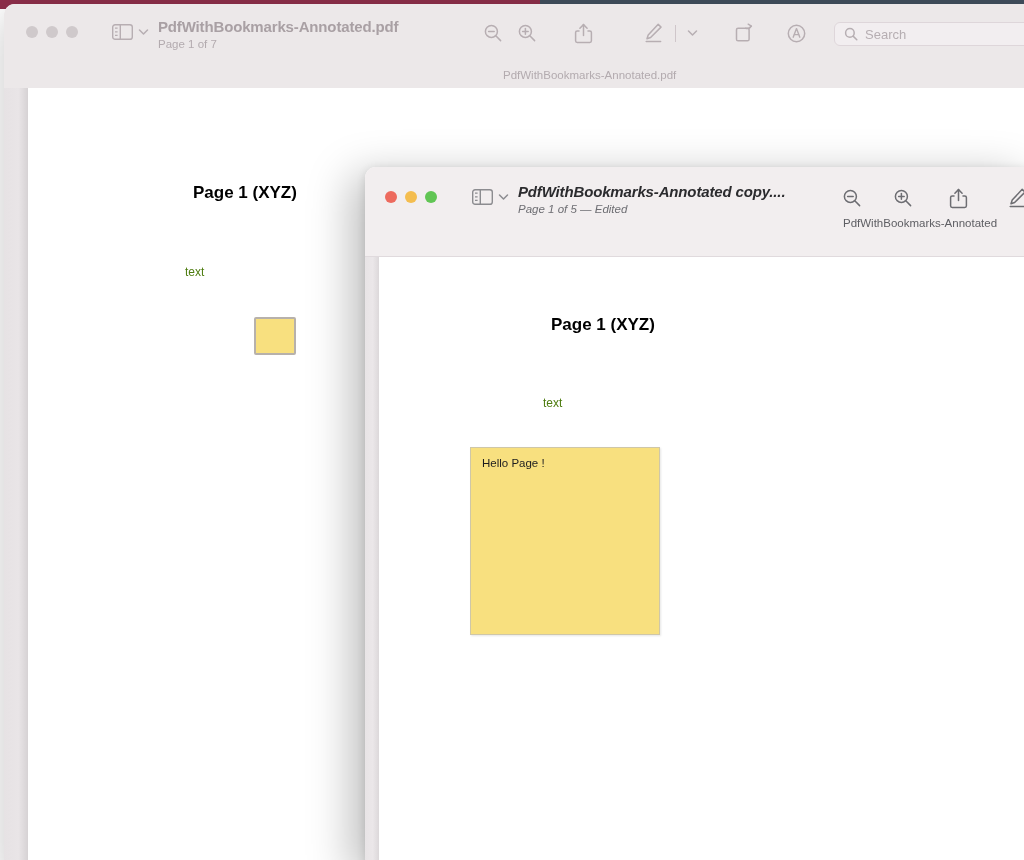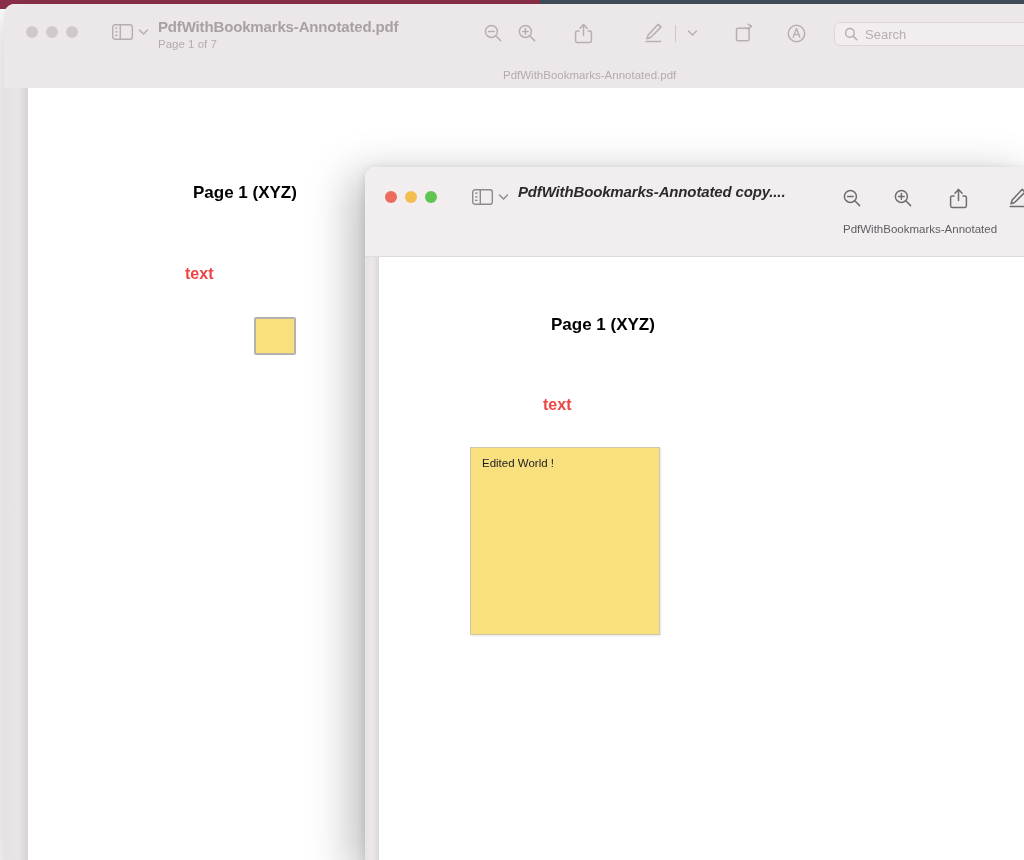--- a/index.html
+++ b/index.html
@@ -175,23 +175,23 @@
   .doc-heading {
     position: absolute;
     font-size: 17px;
     font-weight: bold;
     color: #000000;
     white-space: nowrap;
     margin-left: 8px;
   }
   .doc-text {
     position: absolute;
-    font-size: 16px;
-    font-weight: bold;
-    color: #ef4444;
+    font-size: 12px;
+    font-weight: normal;
+    color: #4d7c0f;
     white-space: nowrap;
   }
 
   
   .note-collapsed {
     position: absolute;
     width: 42px;
     height: 38px;
     background: #f8e07f;
     border: 2px solid #b7b1ab;
@@ -417,20 +417,21 @@
         </span>
         <span>
           <svg width="11" height="8" viewBox="0 0 11 8">
             <polyline points="1.5,2 5.5,6 9.5,2" fill="none" stroke="#8c8c90" stroke-width="1.5" stroke-linecap="round" stroke-linejoin="round"></polyline>
           </svg>
         </span>
       </div>
 
       <div class="title-block" style="left:153px; top:16px;font-style:italic;">
         <span class="title-main active">PdfWithBookmarks-Annotated copy....</span>
+        <span class="title-sub active">Page 1 of 5 — Edited</span>
       </div>
 
       <div class="toolbar-icons" style="left:470px; top:16px;">
 
         <div class="tb-btn">
           <span>
             <svg width="20" height="20" viewBox="0 0 20 20">
               <circle cx="8.4" cy="8.4" r="6" fill="none" stroke="#6d6d72" stroke-width="1.5"></circle>
               <line x1="12.8" y1="12.8" x2="17.6" y2="17.6" stroke="#6d6d72" stroke-width="1.5" stroke-linecap="round"></line>
               <line x1="5.6" y1="8.4" x2="11.2" y2="8.4" stroke="#6d6d72" stroke-width="1.5" stroke-linecap="round"></line>
@@ -462,29 +463,29 @@
         <div class="tb-btn" style="margin-left:25px;">
           <span>
             <svg width="21" height="22" viewBox="0 0 21 22">
               <path d="M15.2 2.3 L18 5.1 L7.6 15.5 L4 16.7 L5.2 13.1 Z" fill="none" stroke="#6d6d72" stroke-width="1.5" stroke-linejoin="round"></path>
               <line x1="3.2" y1="19.6" x2="17.6" y2="19.6" stroke="#6d6d72" stroke-width="1.5" stroke-linecap="round"></line>
             </svg>
           </span>
         </div>
       </div>
 
-      <div class="filename-strip active" style="left:478px; top:56px;text-align:right;">PdfWithBookmarks-Annotated</div>
+      <div class="filename-strip active" style="left:478px; top:50px;text-align:right;">PdfWithBookmarks-Annotated</div>
     </div>
 
     <div class="doc-area-front">
       <div class="scroll-gutter-front"></div>
       <div style="position:absolute; left:14px; top:0; right:0; bottom:0; background:#ffffff;">
         <div class="doc-heading" style="left:164px; top:58px;">Page 1 (XYZ)</div>
         <div class="doc-text" style="left:164px; top:139px;">text</div>
 
         <div class="note-expanded" style="left:91px; top:190px; width:190px; height:188px;">
-          <span class="note-text">Edited World !</span>
+          <span class="note-text">Hello Page !</span>
         </div>
       </div>
     </div>
   </div>
 
 </div>
 
 </body></html>

